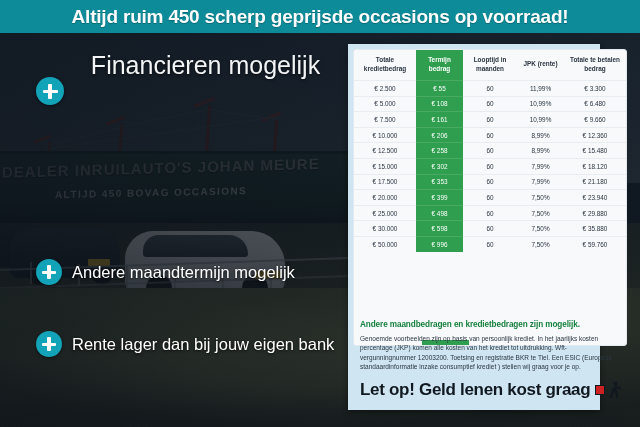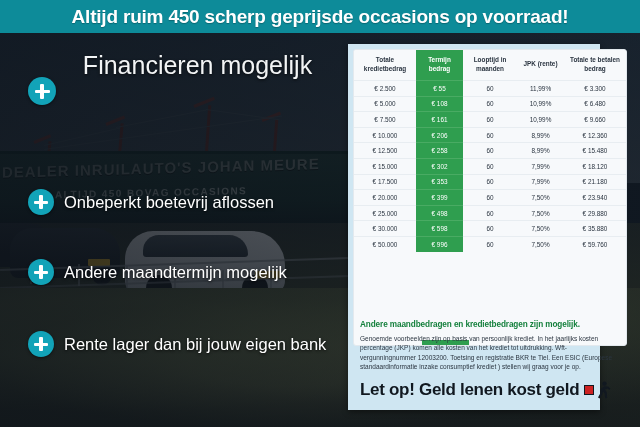--- a/index.html
+++ b/index.html
@@ -105,21 +105,21 @@
   .bldg-right{
     position:absolute;left:280px;top:150px;width:80px;height:70px;
     background:linear-gradient(180deg,#5a2725 0%,#3a1b1a 100%);
   }
   .shade{
     position:absolute;left:0;top:0;width:640px;height:394px;
     background:linear-gradient(90deg,rgba(12,18,26,.80) 0%,rgba(12,18,26,.72) 45%,rgba(12,18,26,.62) 100%);
   }
 
   
-  .copy{position:absolute;left:0;top:33px;width:345px;height:288px;}
+  .copy{position:absolute;left:8px;top:33px;width:345px;height:288px;}
   .headline{
     position:absolute;left:60px;top:17px;width:275px;
     color:#f2f4f5;font-size:25px;line-height:30px;font-weight:normal;
     text-align:center;text-shadow:0 1px 3px rgba(0,0,0,.7);
     white-space:nowrap;
   }
   .subheadline{
     position:absolute;left:60px;top:49px;width:275px;
     color:#ffffff;font-size:25px;line-height:30px;font-weight:bold;
     text-align:center;text-shadow:0 1px 3px rgba(0,0,0,.7);
@@ -261,24 +261,20 @@
     <div class="post" style="left:270px;top:239px;"></div>
 
     <div class="grass"></div>
     <div class="shade"></div>
   </div>
 
   <div class="copy">
     <div class="plus-hero"></div>
     <div class="headline">Financieren mogelijk</div>
 
-    <div class="bullet" style="top:154px;">
-      <span class="plus"></span>
-      <span class="btext">Onbeperkt boetevrij aflossen</span>
-    </div>
     <div class="bullet" style="top:224px;">
       <span class="plus"></span>
       <span class="btext">Andere maandtermijn mogelijk</span>
     </div>
     <div class="bullet" style="top:296px;align-items:center;">
       <span class="plus"></span>
       <span class="btext">Rente lager dan bij jouw eigen bank</span>
     </div>
   </div>
 
@@ -384,21 +380,21 @@
           </tbody>
       </table>
     </div>
 
     <div class="disc">
       <p class="disc-title">Andere maandbedragen en kredietbedragen zijn mogelijk.</p>
       <p class="disc-body">Genoemde voorbeelden zijn op basis van persoonlijk krediet. In het jaarlijks kosten percentage (JKP) komen alle kosten van het krediet tot uitdrukking. Wft-vergunningnummer 12003200. Toetsing en registratie BKR te Tiel. Een ESIC (Europese standaardinformatie inzake consumptief krediet ) stellen wij graag voor je op.</p>
     </div>
 
     <div class="warn">
-      <span class="warn-text">Let op! Geld lenen kost geld</span>
+      <span class="warn-text">Let op! Geld lenen kost graag</span>
       <span class="warn-icon">
         <span class="warn-red"></span>
         <svg class="walker" width="16" height="18" viewBox="0 0 16 18">
           <circle cx="9.5" cy="2.6" r="2.2" fill="#111820"></circle>
           <path d="M9.2 5.2 L5.6 8.2 L5.2 12.4 L3.0 16.6 L4.8 17.4 L7.4 13.0 L8.0 10.4 L9.6 12.2 L10.2 17.2 L12.2 17.0 L11.8 11.2 L10.0 8.6 L12.6 7.4 L14.4 9.0 L15.4 7.6 L13.0 5.4 Z" fill="#111820"></path>
         </svg>
       </span>
     </div>
 
   </div>

